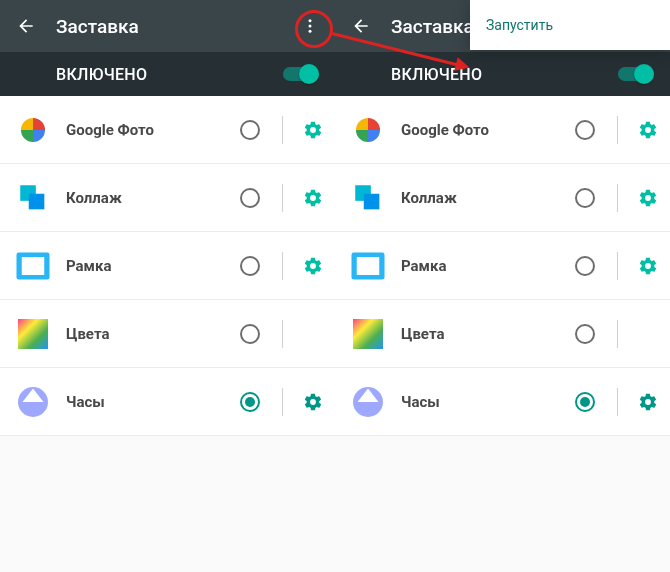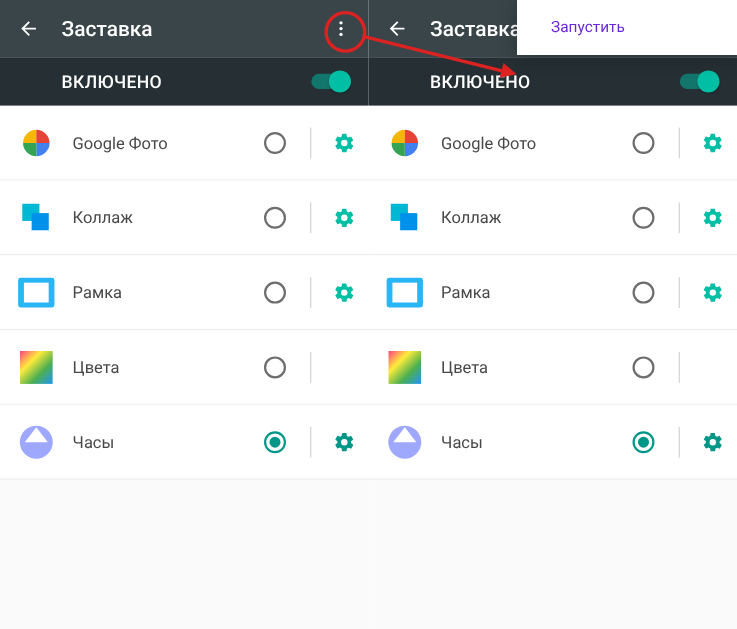--- a/index.html
+++ b/index.html
@@ -13,39 +13,39 @@
   .enable-row { height:44px; background:#263034; display:flex; align-items:center; padding:0 16px 0 56px; color:#fff; position:relative; }
   .enable-row .label { font-size:16px; font-weight:500; flex:1; letter-spacing:0.3px; }
 
   .switch { position:relative; width:36px; height:20px; }
   .switch .track { position:absolute; top:3px; left:0; width:36px; height:14px; border-radius:10px; background:rgba(0,188,165,0.5); }
   .switch .thumb { position:absolute; top:0; right:0; width:20px; height:20px; border-radius:50%; background:#00bfa5; box-shadow:0 1px 2px rgba(0,0,0,.3); }
 
   .list { flex:1; background:#fafafa; }
   .row { height:68px; display:flex; align-items:center; padding:0 12px 0 14px; background:#fff; border-bottom:1px solid #ececec; gap:14px; }
   .row .icon-slot { width:38px; height:38px; display:flex; align-items:center; justify-content:center; flex:0 0 38px; }
-  .row .label { flex:1; font-size:15px; color:#484848; }
+  .row .label { flex:1; font-size:15px; color:#484848;font-weight:bold; }
 
   .radio { width:20px; height:20px; border:2px solid #6d6d6d; border-radius:50%; display:flex; align-items:center; justify-content:center; flex:0 0 20px; }
   .radio.selected { border-color:#009688; }
   .radio.selected::after { content:""; width:10px; height:10px; background:#009688; border-radius:50%; }
 
   .sep { width:1px; height:28px; background:#cfcfcf; margin:0 6px 0 8px; }
   .gear { flex:0 0 20px; display:none; }
   .gear.on { display:block; }
   .gear-placeholder{ flex:0 0 20px; }
 
   .back-icon svg, .more-icon svg, .gear svg { display:block; }
 
   .red-circle { position:absolute; border:3px solid #d22; border-radius:50%; }
   .arrow-line { position:absolute; background:#d22; height:3px; transform-origin:left center; }
   .arrow-head { position:absolute; width:0; height:0; border-top:7px solid transparent; border-bottom:7px solid transparent; border-left:14px solid #d22; transform-origin:left center; }
 
   .popup { position:absolute; top:0; right:0; width:200px; background:#fff; box-shadow:0 4px 16px rgba(0,0,0,0.25); z-index:10; padding:6px 0; }
-  .popup .menu-item { padding:11px 31px; font-size:14px; color:#6d28d9; white-space:nowrap; }
+  .popup .menu-item { padding:11px 16px; font-size:14px; color:#0f766e; white-space:nowrap; }
 </style>
 </head>
 <body>
 
 <div class="panels">
 
   <div class="panel">
     <div class="topbar">
       <span class="back-icon">
         <svg width="20" height="20" viewBox="0 0 24 24" fill="#fff">

